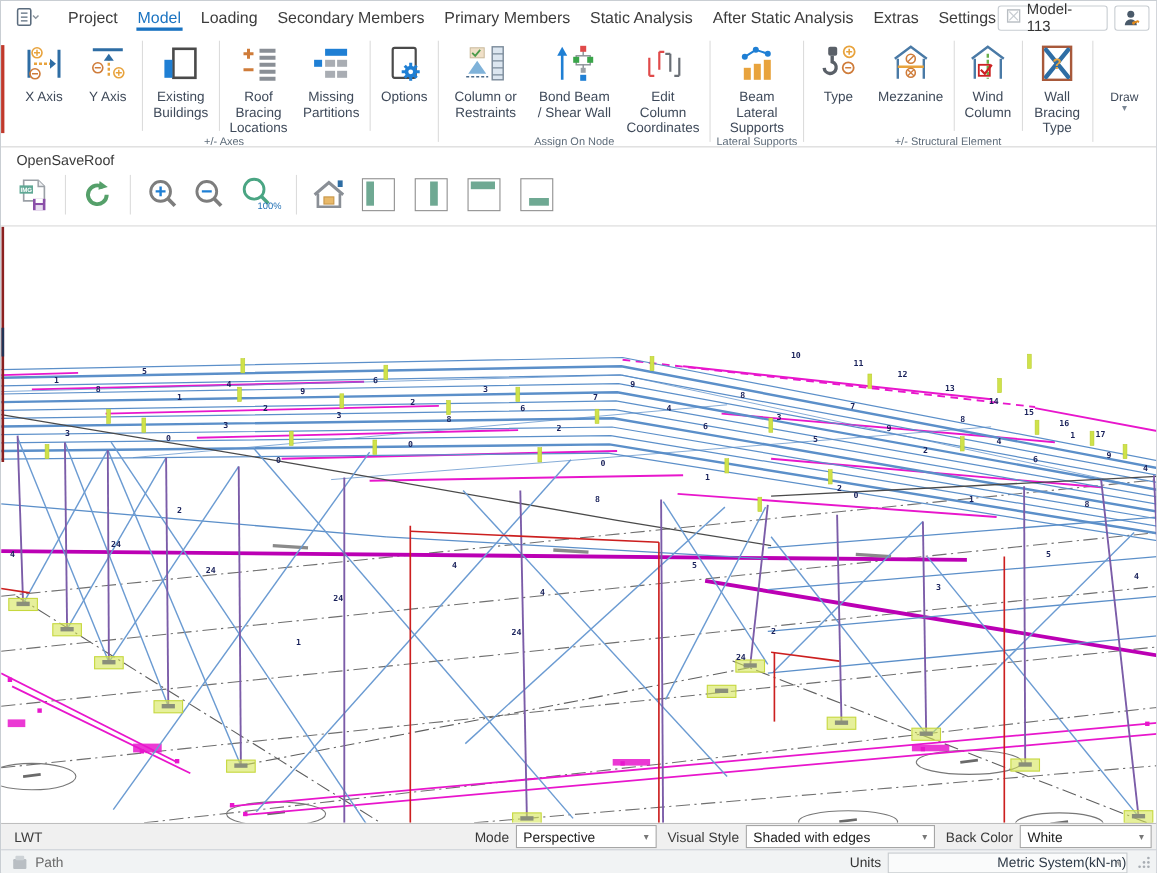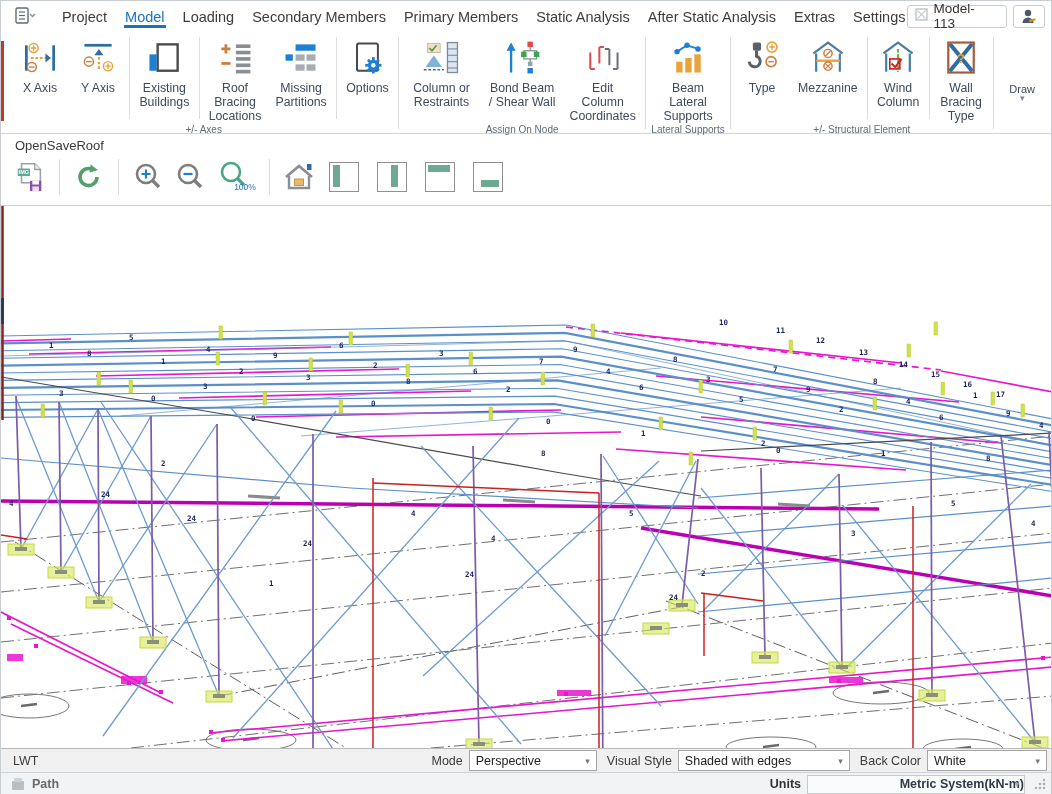--- a/index.html
+++ b/index.html
@@ -53,21 +53,21 @@
   .status1 { height:24px; background:#f0f0f0; border-top:1px solid #b9b9b9; display:flex; align-items:center;
     padding:0 4px 0 12px; flex:none; font-size:12.5px; color:#3a3a3a; }
   .status1 .sp { flex:1; }
   .slabel { margin:0 6px 0 10px; color:#3a3a3a; white-space:nowrap; }
   .dd { background:#fff; border:1px solid #a6a6a6; height:21px; display:flex; align-items:center;
     justify-content:space-between; padding:0 6px; font-size:12.5px; color:#222; }
   .dd .arr { color:#777; font-size:9px; margin-left:6px; }
   .dd.mode { width:128px; } .dd.vstyle { width:172px; } .dd.bcolor { width:120px; }
 
   .pathbar { height:23px; background:#f1f3f4; border-top:1px solid #cdd2d6; display:flex; align-items:center;
-    padding:0 4px 0 10px; flex:none; font-size:12.5px; color:#6a6a6a;font-weight:bold; }
+    padding:0 4px 0 10px; flex:none; font-size:12.5px; color:#6a6a6a; }
   .pathbar .sp { flex:1; }
   .units-dd { width:218px; height:19px; background:#fafbfb; border:1px solid #c5cacd; display:flex;
     align-items:center; justify-content:flex-end; position:relative; font-size:12.5px; color:#2e3a48; }
   .units-dd .arr { position:absolute; right:5px; color:#a8a8a8; font-size:8px; }
   .grip { width:14px; height:16px; margin-left:8px; }
 </style>
 </head>
 <body>
 
 <div class="app">

